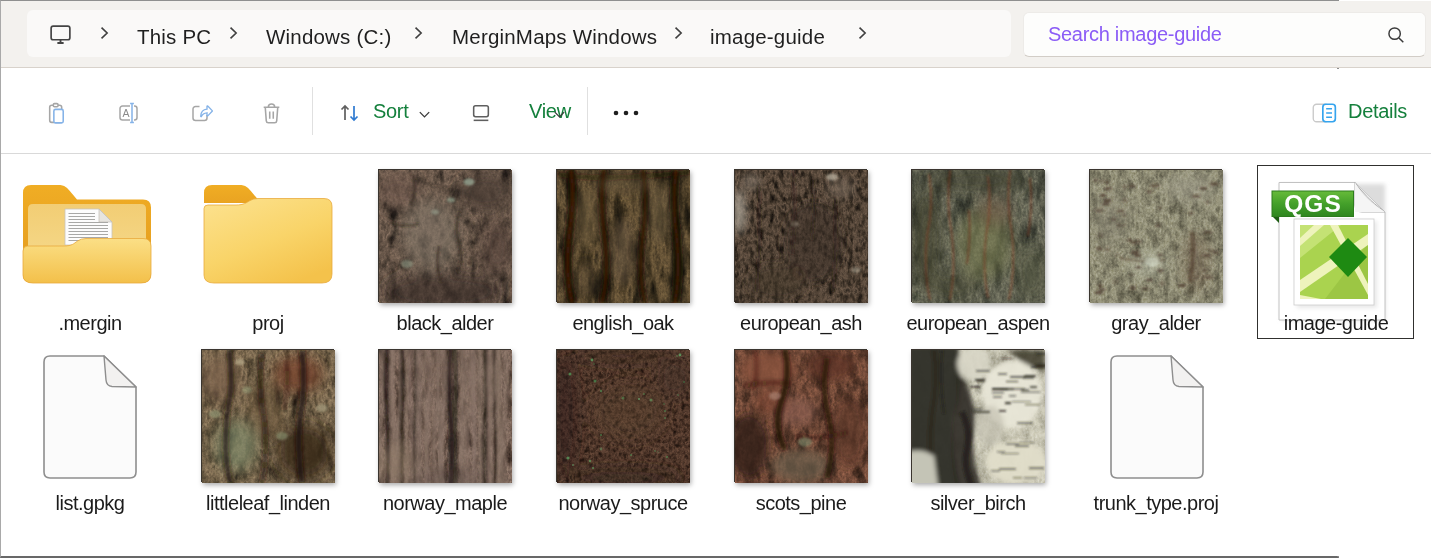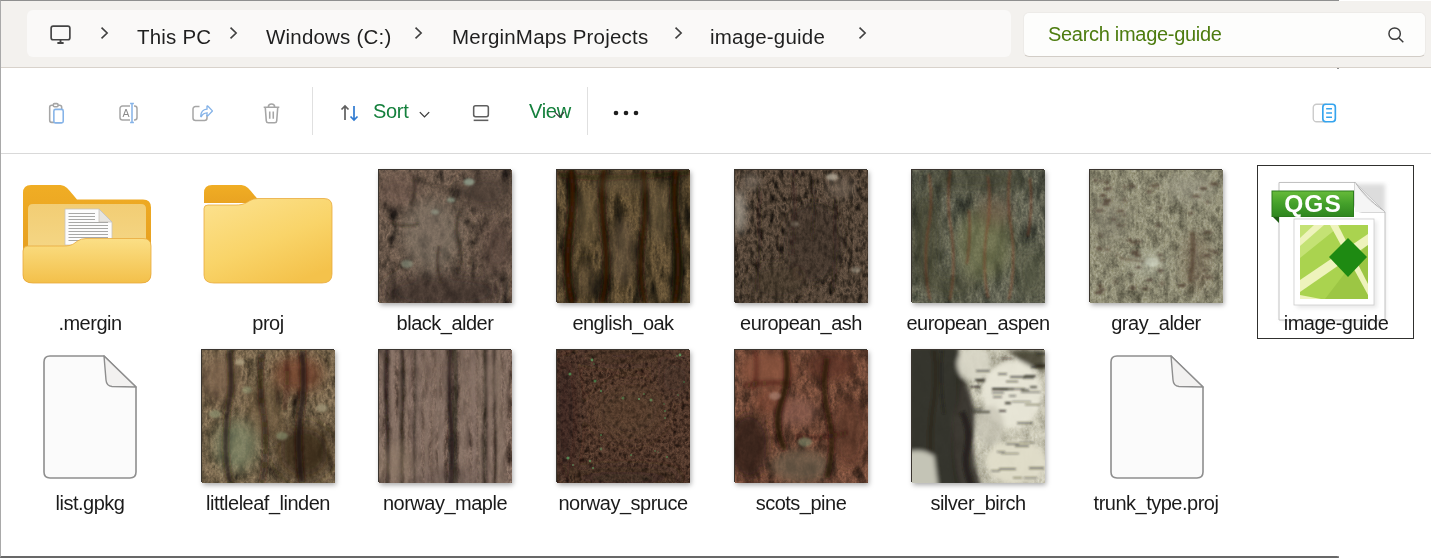--- a/index.html
+++ b/index.html
@@ -4,21 +4,21 @@
 <style>
   * { margin:0; padding:0; box-sizing:border-box; }
   html,body { width:1433px; height:558px; background:#fff; font-family:"Liberation Sans", sans-serif; overflow:hidden; }
   #win { position:absolute; left:0; top:0; width:1339px; height:558px;
          border-left:1px solid #a9a9a9; border-right:2px solid #8f8f8f; border-top:1px solid #8f8f8f; border-bottom:2px solid #686868; background:#fff; }
   #addr { position:absolute; left:0; top:0; width:1430px; height:67px; background:#f3f1ee; border-bottom:1px solid #d8d2cb; }
   #crumbpill { position:absolute; left:26px; top:9px; width:984px; height:47px; background:#faf9f8; border-radius:6px; }
   .crumbtxt { position:absolute; top:3px; height:47px; line-height:47px; font-size:20.5px; color:#1f1f1f; letter-spacing:0.2px; white-space:nowrap; }
   .chev { position:absolute; top:14px; width:18px; height:18px; }
   #search { position:absolute; left:1022px; top:11px; width:403px; height:45px; background:#fdfdfc; border:1px solid #edebe8; border-bottom:1px solid #d2cdc7; border-radius:6px; }
-  #search .ph { position:absolute; left:24px; top:0; height:43px; line-height:43px; font-size:20px; color:#4d7c0f; letter-spacing:-0.3px; }
+  #search .ph { position:absolute; left:24px; top:0; height:43px; line-height:43px; font-size:20px; color:#8b5cf6; letter-spacing:-0.3px; }
   #toolbar { position:absolute; left:0; top:68px; width:1430px; height:85px; background:#fff; border-bottom:1px solid #d9d9d9; }
   .tsep { position:absolute; top:18px; width:1px; height:48px; background:#e0e0e0; }
   .tbtxt { position:absolute; top:0; height:85px; line-height:85px; font-size:20px; color:#15803d; letter-spacing:-0.3px; }
   #grid { position:absolute; left:0; top:153px; width:1430px; height:402px; background:#fff; }
   .cell { position:absolute; width:178px; }
   .tile { position:absolute; left:22px; top:0; width:133px; height:133px; border:1px solid #3a352f; box-shadow:2px 3px 5px rgba(0,0,0,0.35); }
   .lbl { position:absolute; top:143px; left:-20px; width:218px; text-align:center; font-size:20px; color:#1b1b1b; letter-spacing:-0.5px; white-space:nowrap; }
 </style>
 </head>
 <body>
@@ -34,21 +34,21 @@
           <path d="M5.8 3.2 l5 4.8 -5 4.8"></path>
         </svg>
       <div class="crumbtxt" style="left:110px">This PC</div>
       <svg class="chev" style="left:197px" viewBox="0 0 16 16" fill="none" stroke="#3f3f3f" stroke-width="1.4">
           <path d="M5.8 3.2 l5 4.8 -5 4.8"></path>
         </svg>
       <div class="crumbtxt" style="left:239px">Windows (C:)</div>
       <svg class="chev" style="left:382px" viewBox="0 0 16 16" fill="none" stroke="#3f3f3f" stroke-width="1.4">
           <path d="M5.8 3.2 l5 4.8 -5 4.8"></path>
         </svg>
-      <div class="crumbtxt" style="left:425px">MerginMaps Projects</div>
+      <div class="crumbtxt" style="left:425px">MerginMaps Windows</div>
       <svg class="chev" style="left:642px" viewBox="0 0 16 16" fill="none" stroke="#3f3f3f" stroke-width="1.4">
           <path d="M5.8 3.2 l5 4.8 -5 4.8"></path>
         </svg>
       <div class="crumbtxt" style="left:683px">image-guide</div>
       <svg class="chev" style="left:826px" viewBox="0 0 16 16" fill="none" stroke="#3f3f3f" stroke-width="1.4">
           <path d="M5.8 3.2 l5 4.8 -5 4.8"></path>
         </svg>
     </div>
     <div id="search">
       <div class="ph">Search image-guide</div>
@@ -108,20 +108,21 @@
         <circle cx="3" cy="4" r="2.3" fill="#1f1f1f"></circle>
         <circle cx="13" cy="4" r="2.3" fill="#1f1f1f"></circle>
         <circle cx="23" cy="4" r="2.3" fill="#1f1f1f"></circle>
       </svg>
 
     <svg style="position:absolute;left:1311px;top:34px;width:25px;height:20px" viewBox="0 0 30 24" fill="none">
       <rect x="1.5" y="1.5" width="18" height="21" rx="4" stroke="#c9c9c9" stroke-width="1.6" fill="#fff"></rect>
       <rect x="13" y="1.5" width="15" height="21" rx="3.5" stroke="#35a4ee" stroke-width="2" fill="#fff"></rect>
       <path d="M17 7 h7 M17 12 h7 M17 17 h7" stroke="#35a4ee" stroke-width="1.8"></path>
     </svg>
+    <div class="tbtxt" style="left:1347px">Details</div>
   </div>
 
   <div id="grid">
 
     <div class="cell" style="left:0px;top:15px">
       <div style="position:absolute;left:21px;top:14px;width:130px;height:101px">
 <svg width="130" height="101" viewBox="0 0 130 101" style="position:absolute;left:0;top:0">
  <defs>
   <linearGradient id="tabg" x1="0" y1="0" x2="0" y2="1">
    <stop offset="0" stop-color="#f0ad24"></stop>

